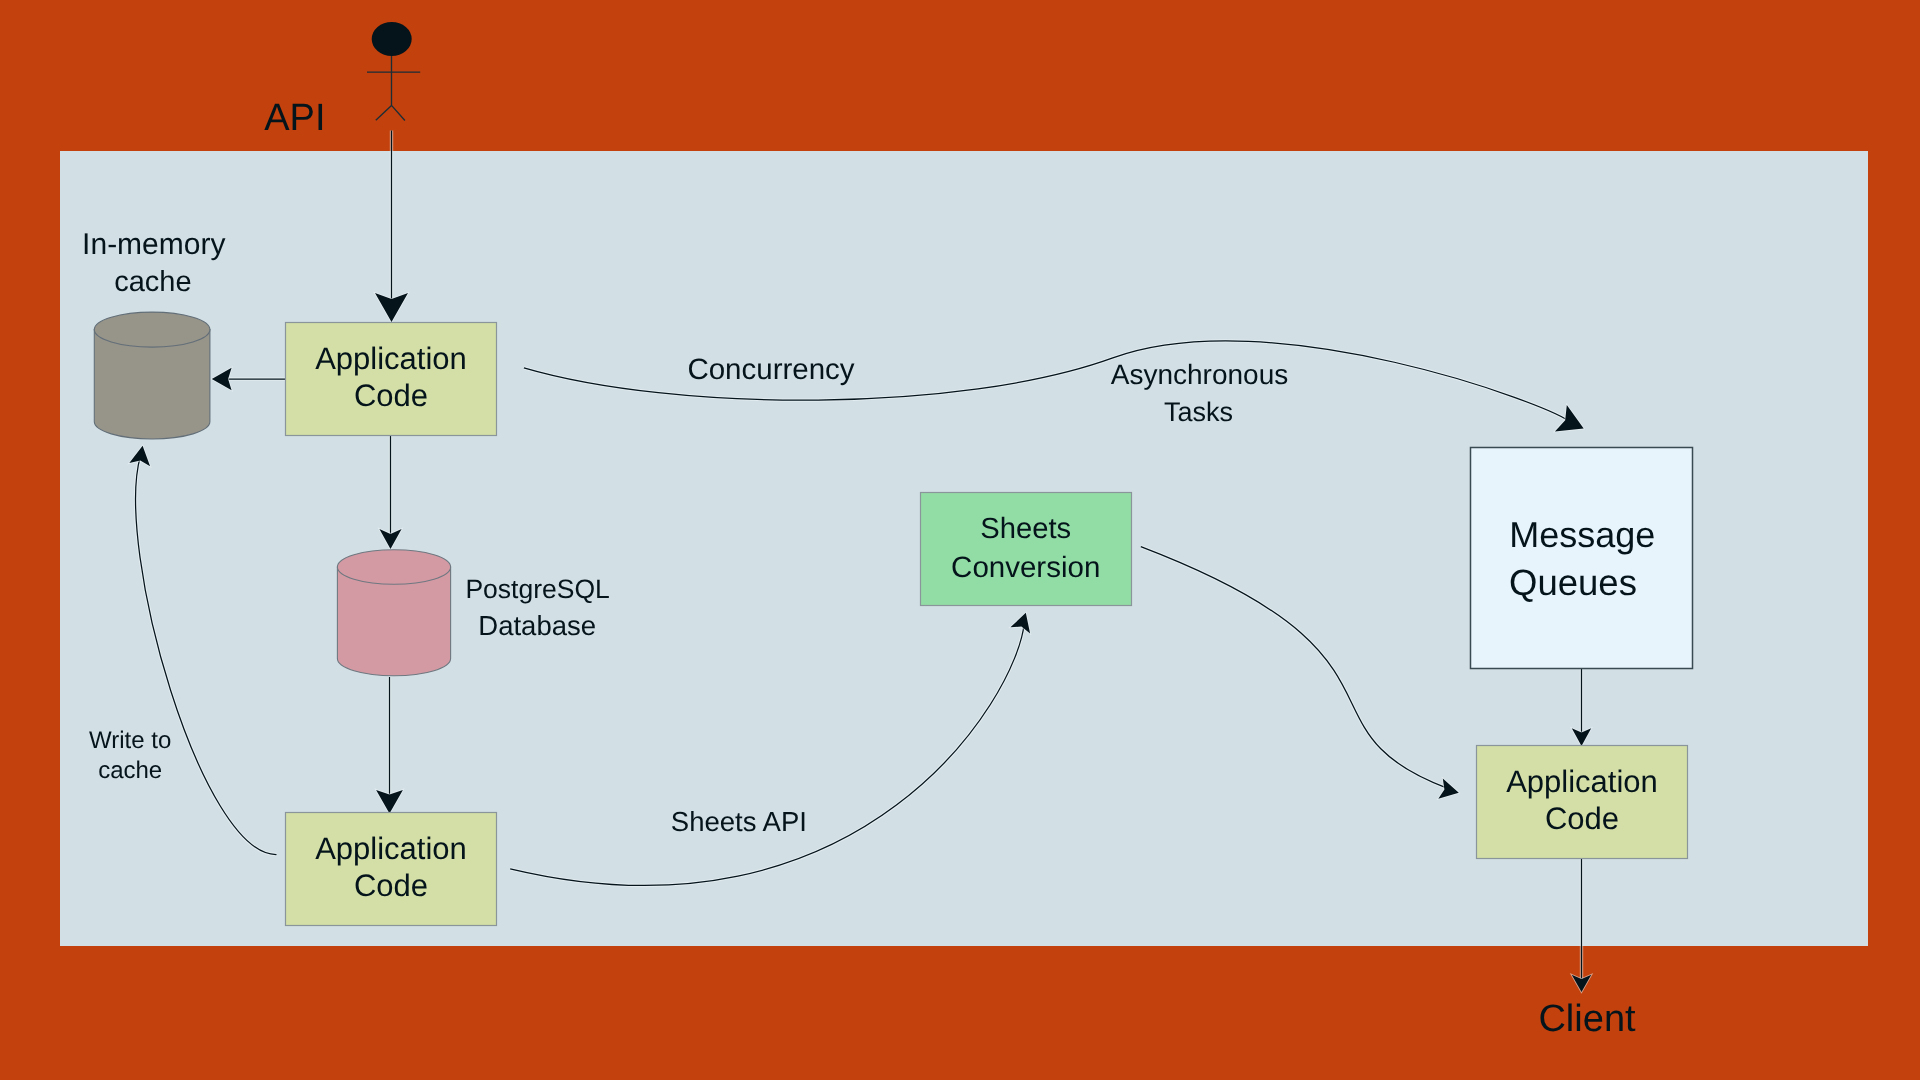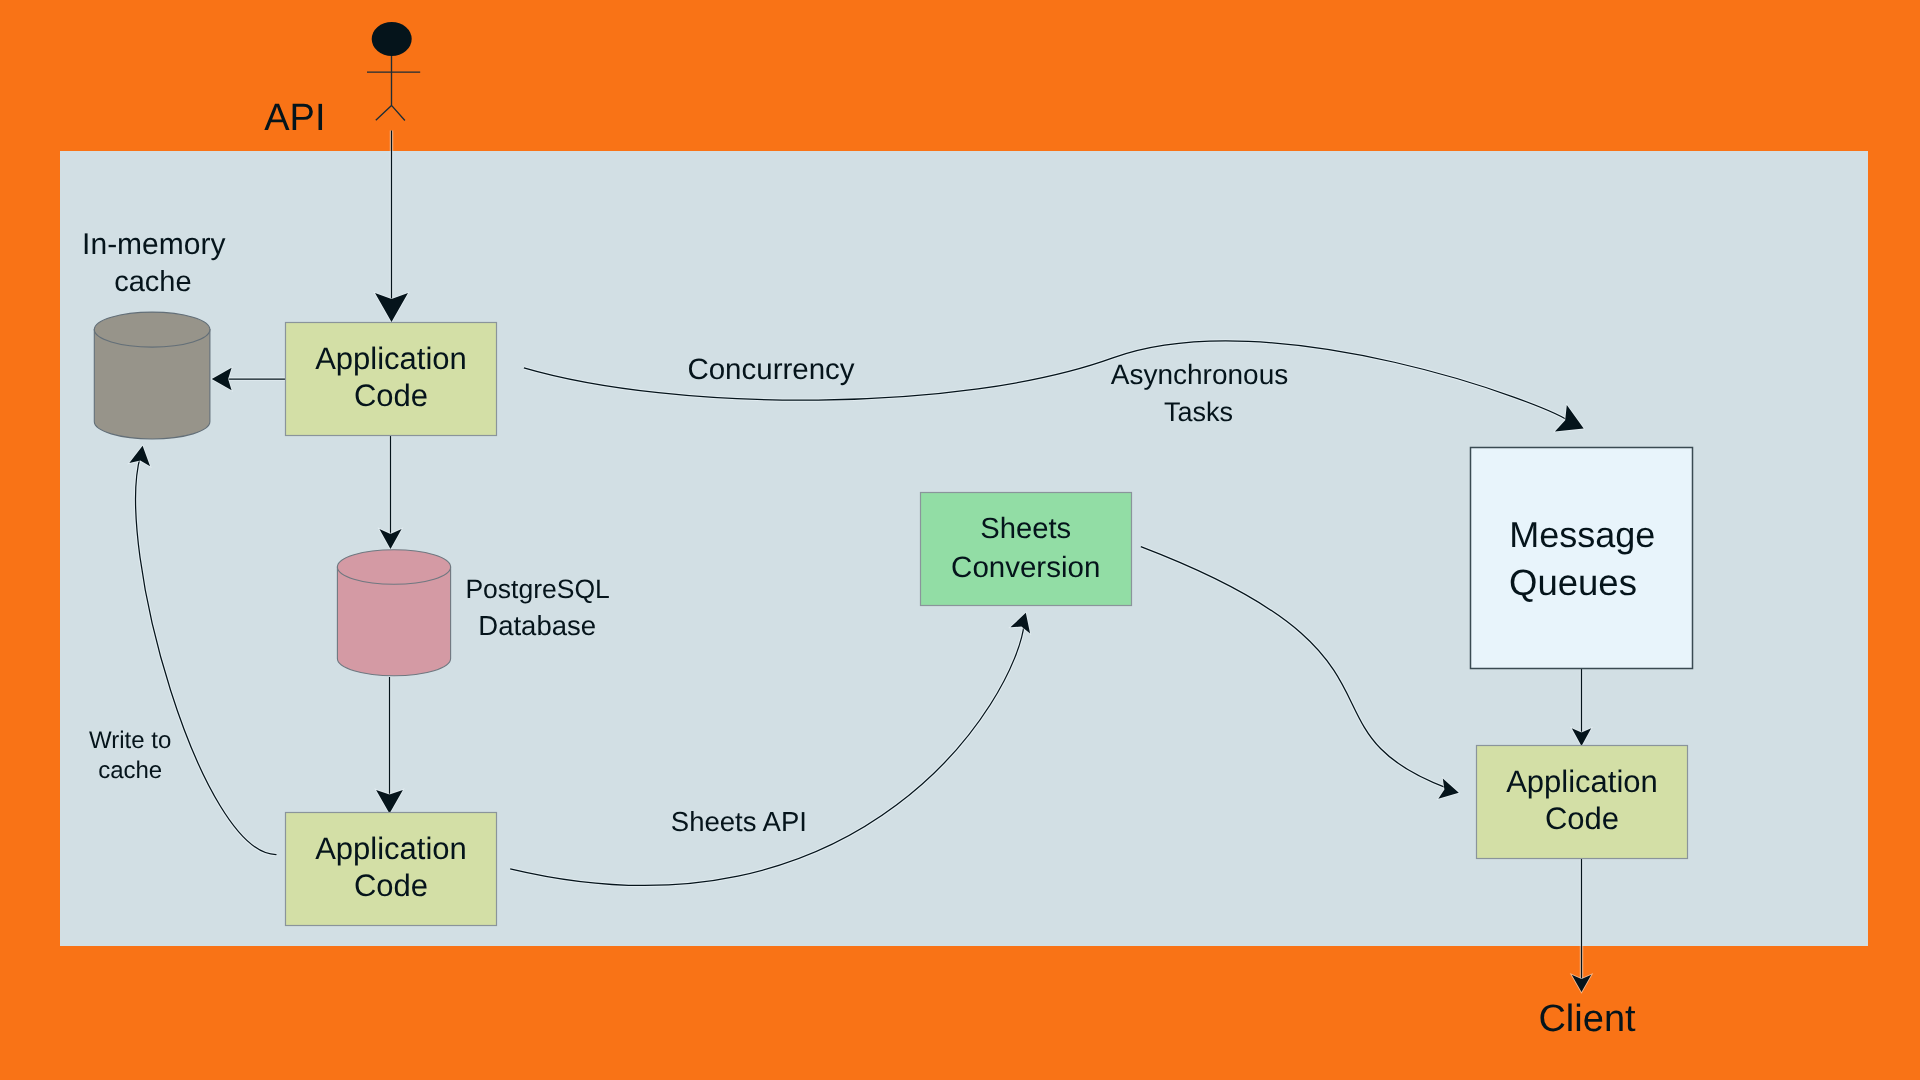--- a/index.html
+++ b/index.html
@@ -1,18 +1,18 @@
 <!DOCTYPE html>
 <html><head>
 <meta charset="utf-8">
 <title>Architecture Diagram</title>
 <style>
   html,body{margin:0;padding:0;width:1920px;height:1080px;overflow:hidden;}
   body{background:#e8f4fb;font-family:"Liberation Sans",sans-serif;}
-  #stage{position:relative;width:1920px;height:1080px;background:#f97316;}
+  #stage{position:relative;width:1920px;height:1080px;background:#c2410c;}
   svg#scene{position:absolute;left:0;top:0;width:1920px;height:1080px;display:block;filter:opacity(1);}
   text{font-family:"Liberation Sans",sans-serif;fill:#05141b;-webkit-font-smoothing:antialiased;text-rendering:geometricPrecision;}
   .lbl{text-anchor:middle;}
   .edge{fill:none;stroke:#05141b;stroke-width:1.25;}
   .head{fill:#05141b;stroke:none;}
   .halo{fill:none;stroke:#f2fafd;stroke-width:3.4;stroke-opacity:.5;}
   .halo-f{fill:#f2fafd;stroke:#f2fafd;stroke-width:1.7;stroke-opacity:.5;fill-opacity:.5;}
 </style>
 </head>
 <body>

